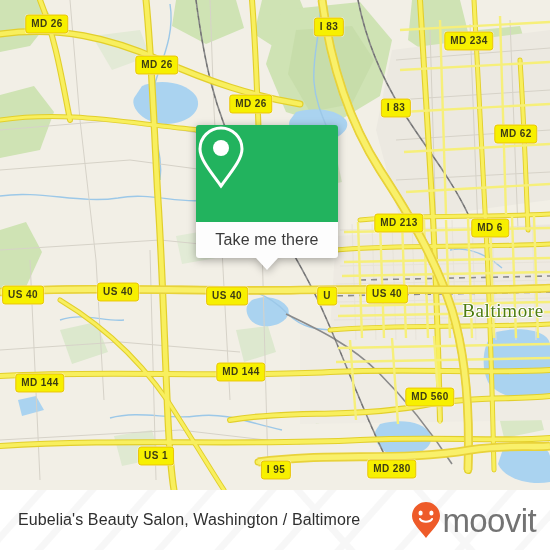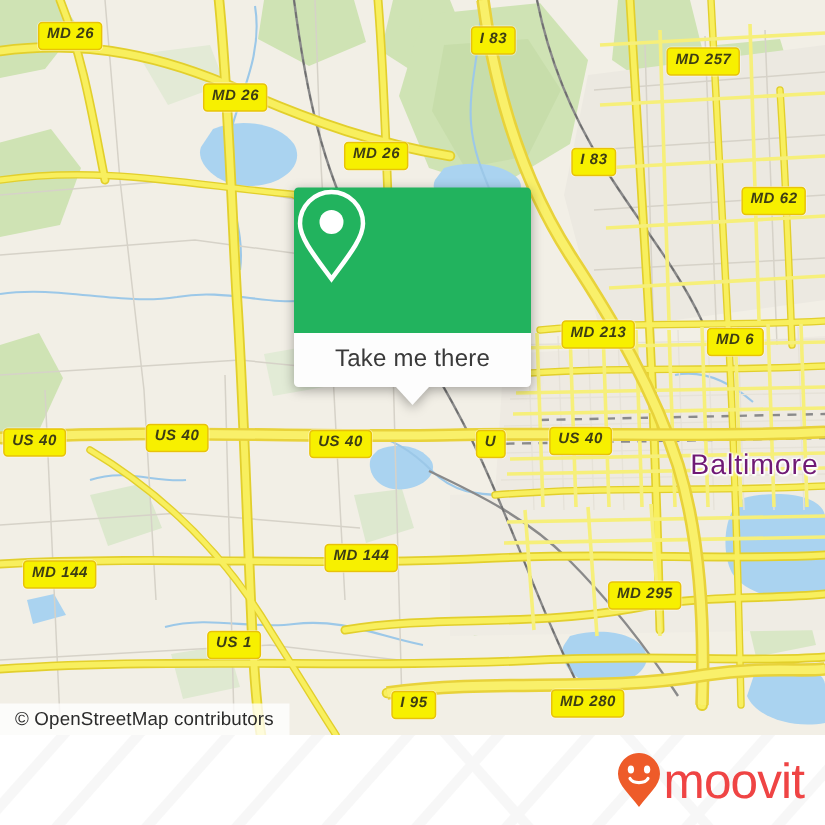--- a/index.html
+++ b/index.html
@@ -22,51 +22,51 @@
     border-radius:3px;
     color:#3d3d14;
     font-size:10px;
     font-weight:bold;
     letter-spacing:.4px;
     line-height:14px;
     padding:1px 5px 2px 5px;
     white-space:nowrap;
     transform:translate(-50%,-50%);
     box-shadow:0 0 0 .5px rgba(255,255,255,.5);
-    font-style:italic;
   }
 
   
   .city-label{
     position:absolute;
     transform:translate(-50%,-50%);
-    color:#701a75;
+    color:#4d7c0f;
     font-size:19px;
     letter-spacing:.6px;
     white-space:nowrap;
     text-shadow:
       1px 0 1px #fff,-1px 0 1px #fff,0 1px 1px #fff,0 -1px 1px #fff,
       1px 1px 1px #fff,-1px -1px 1px #fff;
+    font-family: Liberation Serif, serif;
   }
 
   
   .attribution{
     position:absolute;left:0;bottom:0;
     background:rgba(255,255,255,.78);
     padding:3px 10px 4px 10px;
     font-size:12.5px;
     color:#2b2b2b;
     letter-spacing:.1px;
     white-space:nowrap;
   }
 
   
   .callout{
     position:absolute;left:196px;top:125px;
-    width:158px;
+    width:142px;
     filter:drop-shadow(0 2px 4px rgba(0,0,0,.33));
   }
   .callout-top{
     height:97px;
     background:#22b35e;
     border-radius:3px 3px 0 0;
     display:flex;align-items:center;justify-content:center;
   }
   .callout-top svg{display:block;}
   .callout-bottom{
@@ -304,37 +304,36 @@
       </g>
     </svg>
 
     <div class="city-label" style="left:503px;top:311px">Baltimore</div>
 
     <div class="shield" style="left:47px;top:24px">MD 26</div>
     <div class="shield" style="left:157px;top:65px">MD 26</div>
     <div class="shield" style="left:251px;top:104px">MD 26</div>
     <div class="shield" style="left:329px;top:27px">I 83</div>
     <div class="shield" style="left:396px;top:108px">I 83</div>
-    <div class="shield" style="left:469px;top:41px">MD 257</div>
+    <div class="shield" style="left:469px;top:41px">MD 234</div>
     <div class="shield" style="left:516px;top:134px">MD 62</div>
     <div class="shield" style="left:399px;top:223px">MD 213</div>
     <div class="shield" style="left:490px;top:228px">MD 6</div>
     <div class="shield" style="left:23px;top:295px">US 40</div>
     <div class="shield" style="left:118px;top:292px">US 40</div>
     <div class="shield" style="left:227px;top:296px">US 40</div>
     <div class="shield" style="left:327px;top:296px">U</div>
     <div class="shield" style="left:387px;top:294px">US 40</div>
     <div class="shield" style="left:40px;top:383px">MD 144</div>
     <div class="shield" style="left:241px;top:372px">MD 144</div>
-    <div class="shield" style="left:430px;top:397px">MD 295</div>
-    <div class="shield" style="left:156px;top:430px">US 1</div>
+    <div class="shield" style="left:430px;top:397px">MD 560</div>
+    <div class="shield" style="left:156px;top:456px">US 1</div>
     <div class="shield" style="left:276px;top:470px">I 95</div>
     <div class="shield" style="left:392px;top:469px">MD 280</div>
 
-    <div class="attribution">© OpenStreetMap contributors</div>
 
     <div class="callout">
       <div class="callout-top">
         <span>
           <svg width="50" height="64" viewBox="0 0 50 64" aria-hidden="true">
             <path d="M25 3 C13.4 3 4 12.4 4 24 C4 34 14 46 25 61 C36 46 46 34 46 24 C46 12.4 36.6 3 25 3 Z" fill="none" stroke="#ffffff" stroke-width="3"></path>
             <circle cx="25" cy="23" r="8" fill="#ffffff"></circle>
           </svg>
         </span>
       </div>
@@ -356,27 +355,28 @@
           <path d="M270,70 L350,-20"></path>
         <path d="M330,70 L410,-20"></path>
           <path d="M390,70 L470,-20"></path>
         <path d="M450,70 L530,-20"></path>
           <path d="M510,70 L590,-20"></path>
         <path d="M280,-20 L360,70"></path>
           <path d="M400,-20 L480,70"></path>
       </g>
     </svg>
 
+    <div class="footer-title">Eubelia's Beauty Salon, Washington / Baltimore</div>
 
     <div class="footer-logo">
       <span>
         <svg width="30" height="38" viewBox="0 0 30 38" aria-hidden="true">
           <path d="M15 1 C7.3 1 1 7.3 1 15 C1 22.5 9 28.8 15 37 C21 28.8 29 22.5 29 15 C29 7.3 22.7 1 15 1 Z" fill="#ee5b29"></path>
           <ellipse cx="9.6" cy="12" rx="2.1" ry="2.6" fill="#ffffff"></ellipse>
           <ellipse cx="20.4" cy="12" rx="2.1" ry="2.6" fill="#ffffff"></ellipse>
           <path d="M9 18 C11 21.6 19 21.6 21 18" stroke="#ffffff" stroke-width="2.1" fill="none" stroke-linecap="round"></path>
         </svg>
       </span>
-      <span style="font-size:33px;color:#ef4444;letter-spacing:-0.6px;line-height:1;margin-left:1px;">moovit</span>
+      <span style="font-size:33px;color:#737373;letter-spacing:-0.6px;line-height:1;margin-left:1px;">moovit</span>
     </div>
   </div>
 
 </div>
 
 </body></html>

